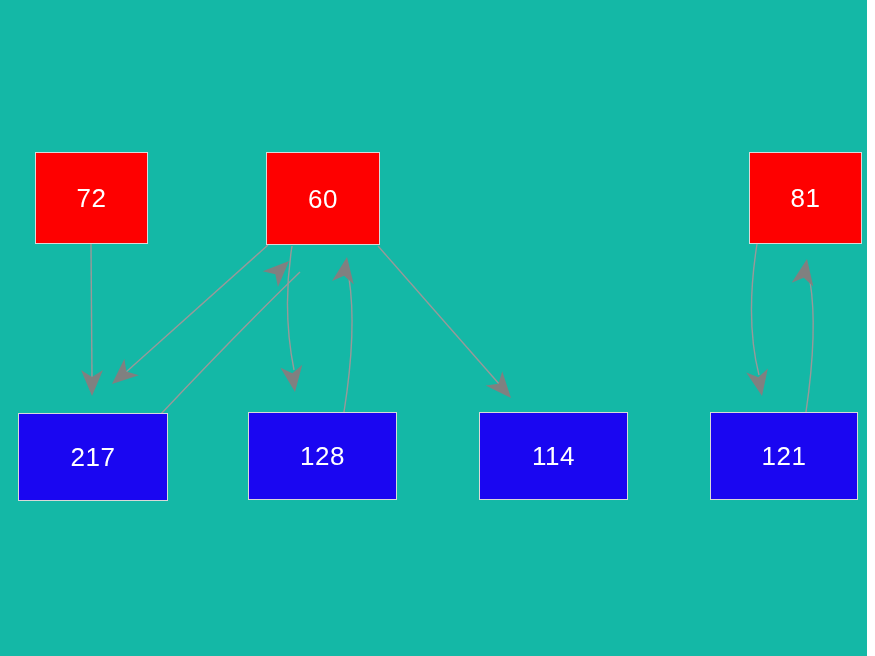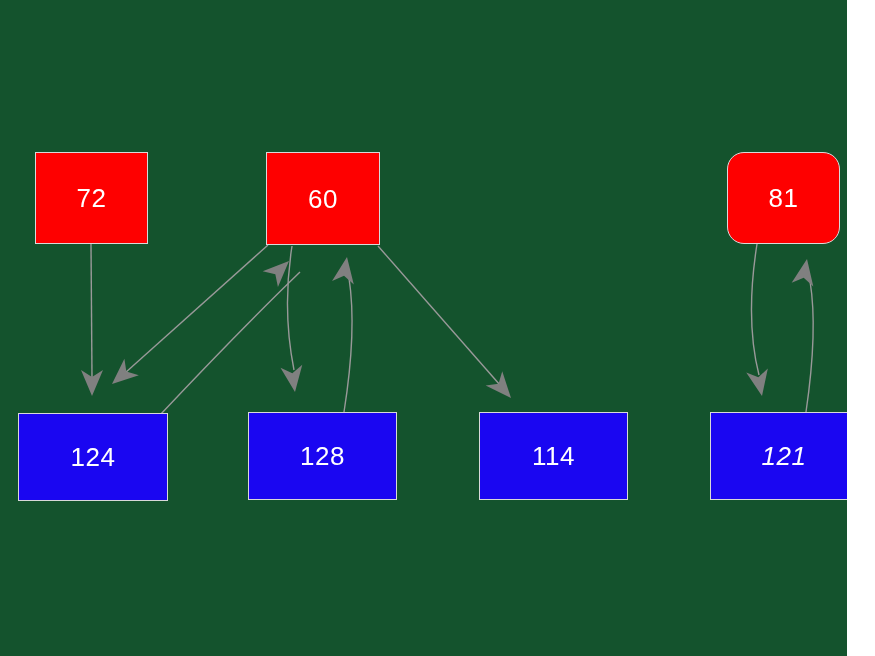--- a/index.html
+++ b/index.html
@@ -8,22 +8,23 @@
     padding: 0;
     background: #ffffff;
   }
   body {
     font-family: "Liberation Sans", "DejaVu Sans", sans-serif;
   }
   #canvas {
     position: relative;
     width: 847px;
     height: 656px;
-    background: #14532d;
+    background: #14b8a6;
     overflow: hidden;
+    padding-left: 20px;
   }
   #edge-layer {
     position: absolute;
     left: 0;
     top: 0;
     width: 875px;
     height: 656px;
     pointer-events: none;
   }
   .node {
@@ -90,30 +91,30 @@
       </g>
     </svg>
 
   <div id="node-layer">
       <div class="node node-red" style="left: 35px; top: 152px; width: 113px; height: 92px;">
         <span class="node-label">72</span>
       </div>
       <div class="node node-red" style="left: 266px; top: 152px; width: 114px; height: 93px;">
         <span class="node-label">60</span>
       </div>
-      <div class="node node-red" style="left: 727px; top: 152px; width: 113px; height: 92px; border-radius: 17px;">
+      <div class="node node-red" style="left: 749px; top: 152px; width: 113px; height: 92px;">
         <span class="node-label">81</span>
       </div>
       <div class="node node-blue" style="left: 18px; top: 413px; width: 150px; height: 88px;">
-        <span class="node-label">124</span>
+        <span class="node-label">217</span>
       </div>
       <div class="node node-blue" style="left: 248px; top: 412px; width: 149px; height: 88px; text-align: right;">
         <span class="node-label">128</span>
       </div>
       <div class="node node-blue" style="left: 479px; top: 412px; width: 149px; height: 88px;">
         <span class="node-label">114</span>
       </div>
-      <div class="node node-blue" style="left: 710px; top: 412px; width: 148px; height: 88px; font-style: italic;">
+      <div class="node node-blue" style="left: 710px; top: 412px; width: 148px; height: 88px;">
         <span class="node-label">121</span>
       </div>
     </div>
 
 </div>
 
 </body></html>

